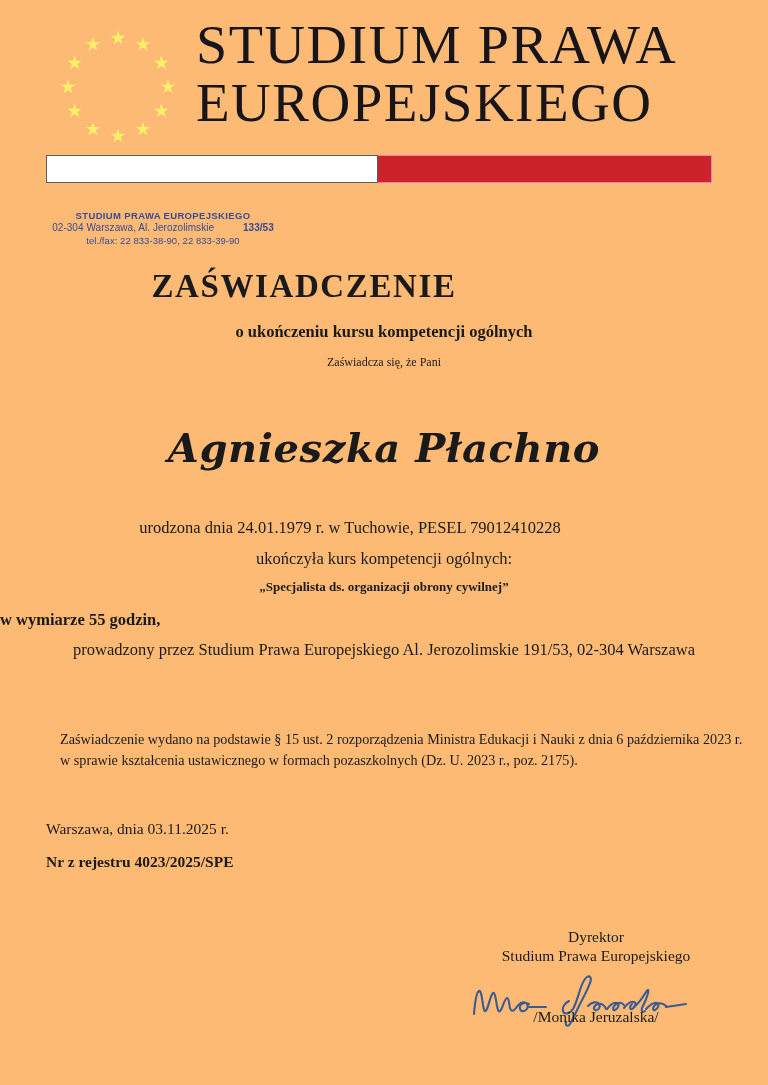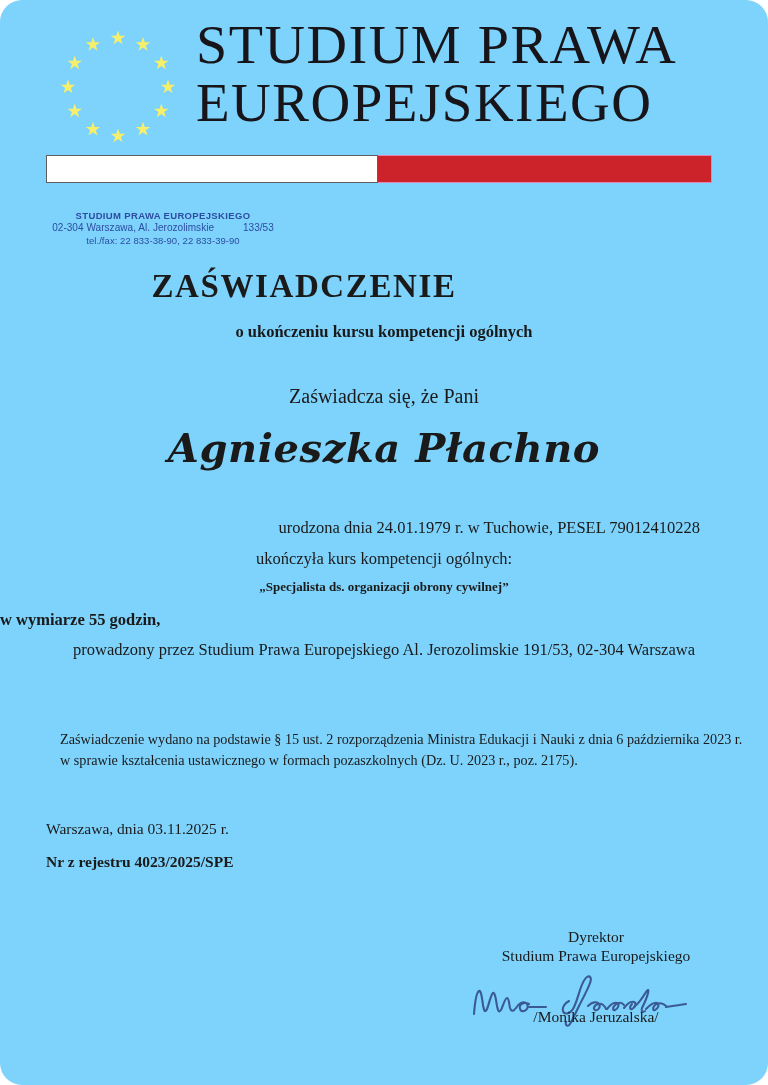--- a/index.html
+++ b/index.html
@@ -14,22 +14,21 @@
     position: relative;
     font-family: "Liberation Serif", "DejaVu Serif", serif;
     color: #1a1a1a;
     overflow: hidden;
   }
 
   .page {
     position: relative;
     width: 768px;
     height: 1085px;
-    background: #7dd3fc;
-    border-radius: 22px;
+    background: #fdba74;
   }
 
   
   .letterhead {
     position: absolute;
     left: 0;
     top: 18px;
     width: 768px;
     height: 130px;
   }
@@ -109,21 +108,21 @@
   }
   .stamp-line-1 {
     font-size: 9.5px;
     font-weight: bold;
     letter-spacing: 0.35px;
   }
   .stamp-line-2 {
     font-size: 10px;
     letter-spacing: 0.05px;
   }
-  .stamp-line-2 b { font-weight: normal; margin-left: 26px; }
+  .stamp-line-2 b { font-weight: bold; margin-left: 26px; }
   .stamp-line-3 {
     font-size: 9.5px;
     letter-spacing: 0.05px;
   }
 
   
   .content {
     position: absolute;
     left: 0;
     top: 0;
@@ -146,46 +145,46 @@
     top: 322px;
     left: 0;
     width: 768px;
     text-align: center;
     font-size: 16.5px;
     font-weight: bold;
   }
 
   .attest-line {
     position: absolute;
-    top: 385px;
-    left: 0;
-    width: 768px;
-    text-align: center;
-    font-size: 20px;
+    top: 355px;
+    left: 0;
+    width: 768px;
+    text-align: center;
+    font-size: 12px;
   }
 
   .recipient-name {
     position: absolute;
     top: 424px;
     left: 0;
     width: 768px;
     text-align: center;
     font-family: "DejaVu Serif", "Liberation Serif", serif;
     font-size: 40px;
     font-style: italic;
     font-weight: bold;
     letter-spacing: 0.6px;
   }
 
   .birth-line {
     position: absolute;
     top: 518px;
     left: 0;
     width: 700px;
-    text-align: right;
+    text-align: center;
     font-size: 16.5px;
   }
 
   .completed-line {
     position: absolute;
     top: 549px;
     left: 0;
     width: 768px;
     text-align: center;
     font-size: 16.5px;

